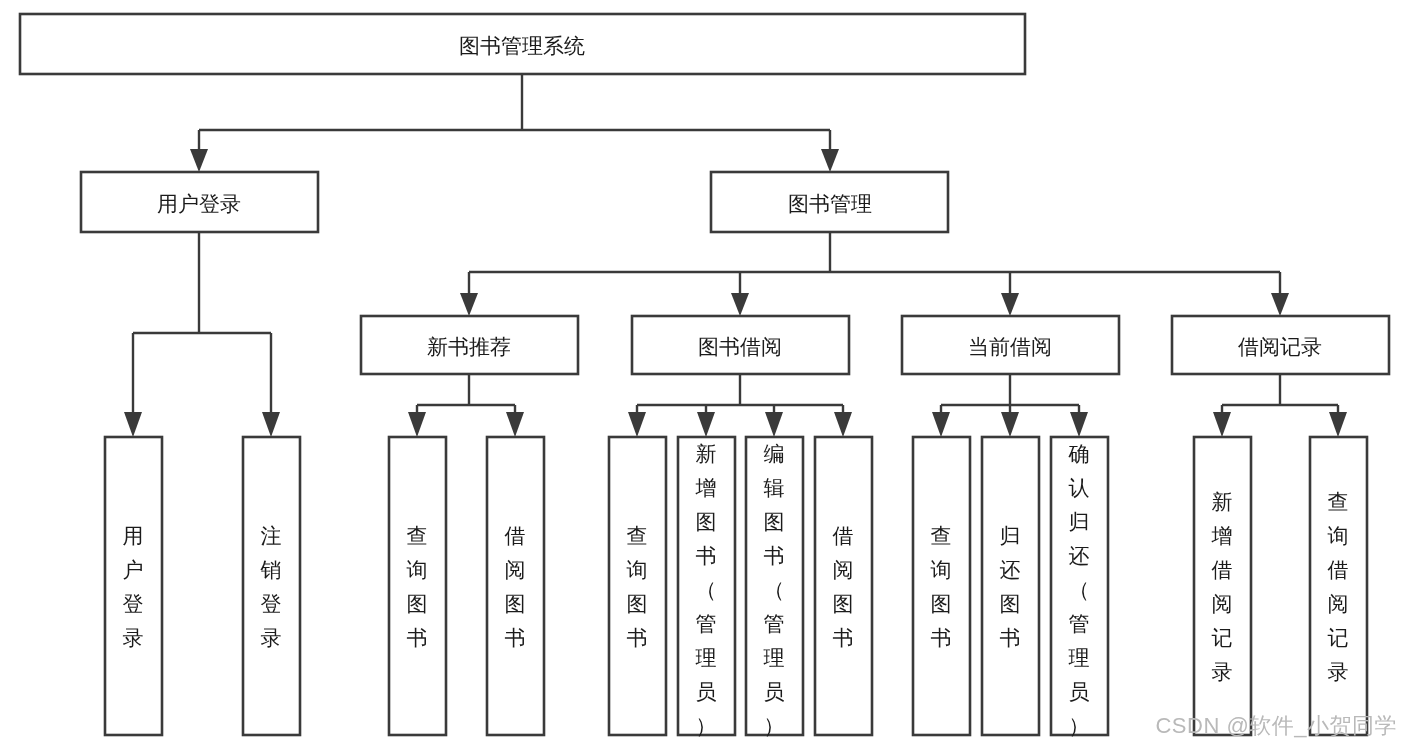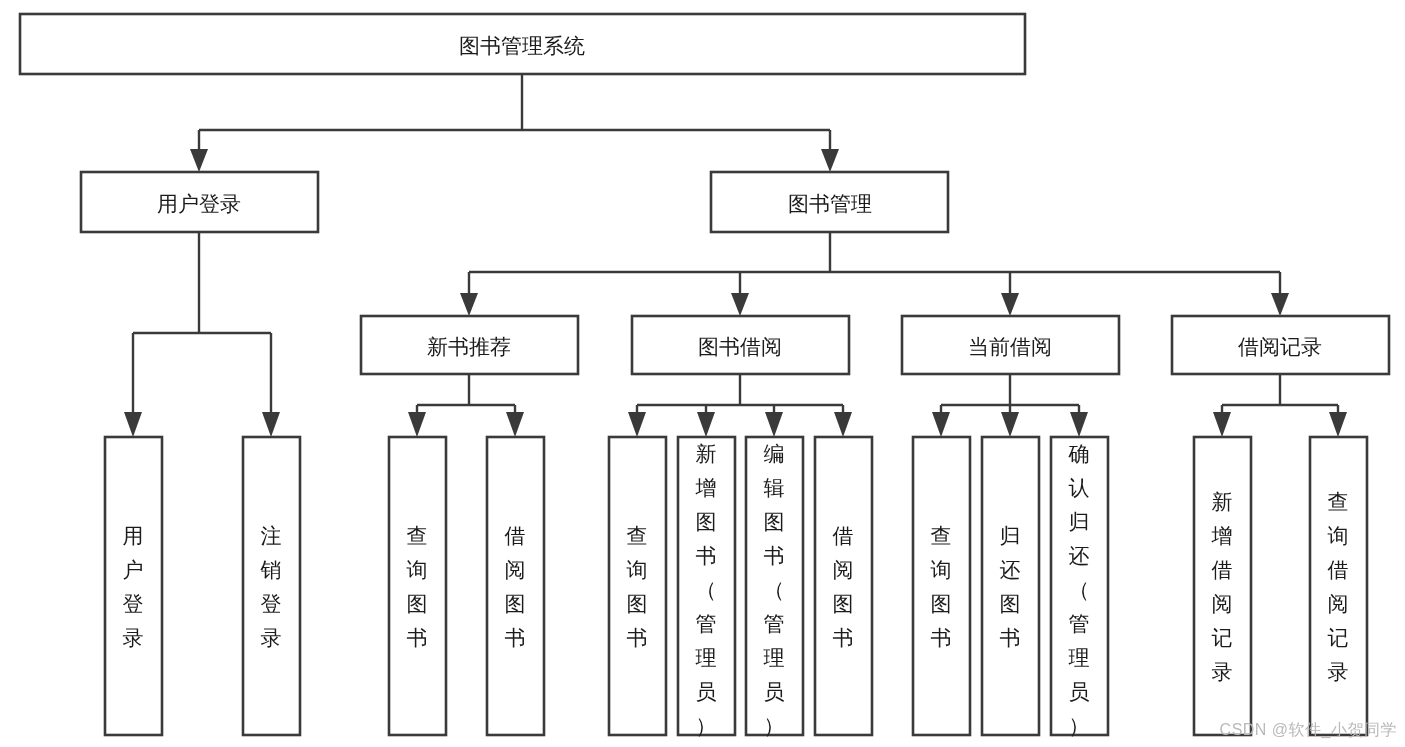--- a/index.html
+++ b/index.html
@@ -47,21 +47,21 @@
   }
   .arrow-head {
     fill: #3a3a3a;
     stroke: none;
   }
   .watermark {
     position: absolute;
     right: 8px;
     bottom: 6px;
     font-family: "Liberation Sans", "DejaVu Sans", sans-serif;
-    font-size: 16px;
+    font-size: 22px;
     color: #b9b9b9;
     letter-spacing: 0.5px;
     white-space: nowrap;
     user-select: none;
   }
 </style>
 </head>
 <body>
 
 <svg id="diagram" viewBox="0 0 1405 747" xmlns="http://www.w3.org/2000/svg">

